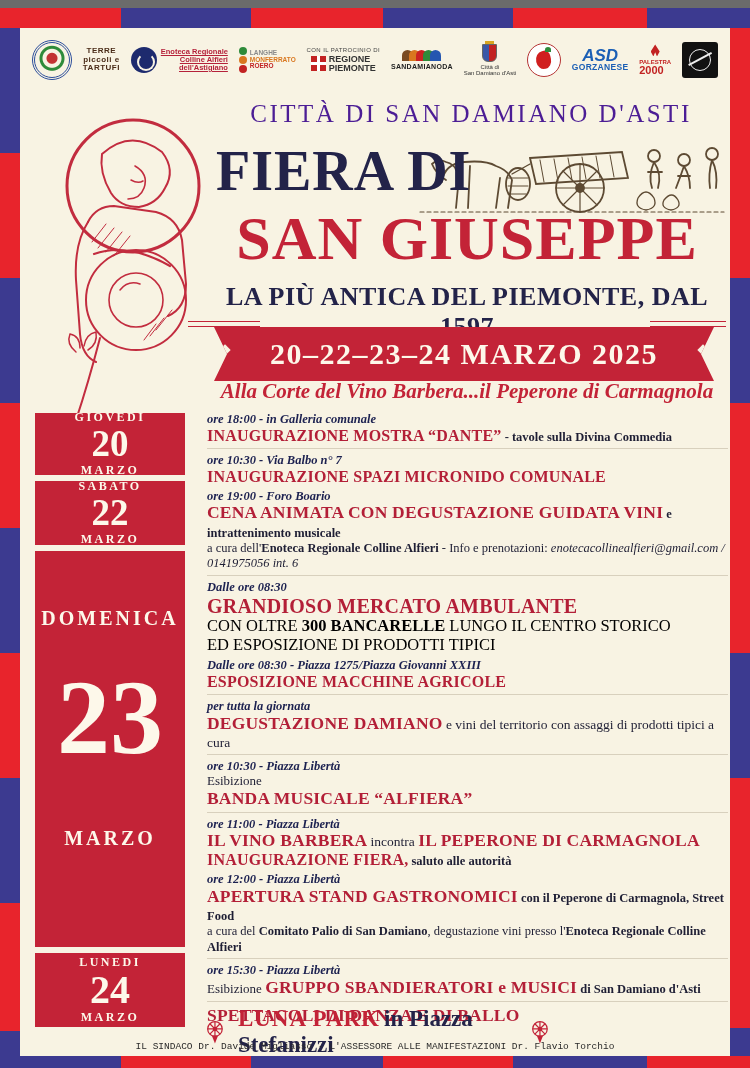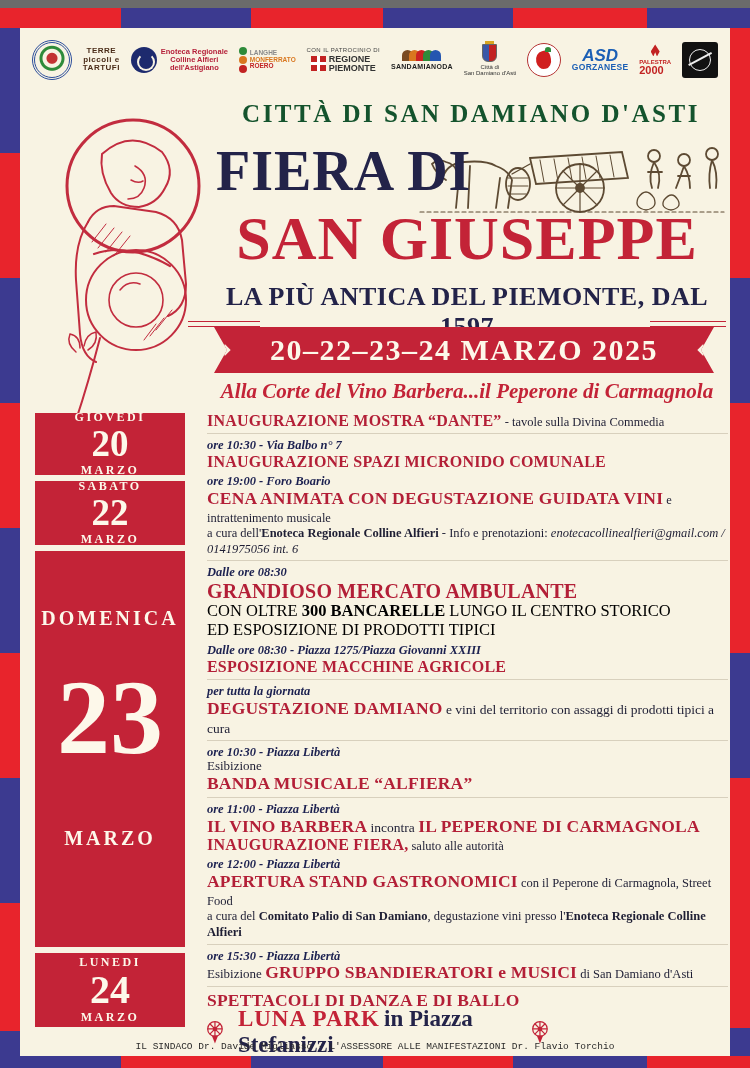--- a/index.html
+++ b/index.html
@@ -17,21 +17,21 @@
   
   .logos{position:absolute;top:26px;left:32px;width:686px;height:52px;display:flex;
          align-items:center;justify-content:space-between;font-family:"Liberation Sans",sans-serif;}
   .lgi{display:flex;flex-direction:column;align-items:center;justify-content:center;line-height:1.05;text-align:center;}
   .crest1{width:34px;height:34px;border-radius:50%;border:3px double #2b4d9b;
           background:radial-gradient(circle at 50% 45%,#c23333 0 5px,#f8f3e3 6px 9px,#2e8b3a 10px 12px,#f8f3e3 13px);}
   .terre span{display:block;font-weight:700;color:#4a2c18;font-size:8px;letter-spacing:.5px;}
   .eno{flex-direction:row;gap:4px;}
   .eno-c{width:26px;height:26px;border-radius:50%;background:#1d2a6e;position:relative;}
   .eno-c::after{content:"";position:absolute;left:6px;top:6px;width:14px;height:14px;border-radius:50%;border:2px solid #f8f3e3;border-top-color:transparent;}
-  .eno-t span{display:block;font-size:7.5px;color:#b5213a;font-weight:700;text-align:center;}
+  .eno-t span{display:block;font-size:7.5px;color:#b5213a;font-weight:700;text-align:right;text-decoration:underline;}
   .langhe{flex-direction:row;gap:3px;}
   .grape{display:flex;flex-direction:column;gap:1px;}
   .grape i{width:8px;height:8px;border-radius:50%;display:block;}
   .langhe .lt span{display:block;font-size:6.5px;font-weight:700;text-align:left;}
   .lt .l1{color:#8a8a8a;} .lt .l2{color:#d9771f;} .lt .l3{color:#c22222;}
   .patro .cap{font-size:6px;color:#444;letter-spacing:.4px;margin-bottom:1px;}
   .patro .row{display:flex;align-items:center;gap:3px;}
   .piem{width:15px;height:15px;background:#c22222;position:relative;}
   .piem::after{content:"";position:absolute;left:6px;top:0;width:3px;height:15px;background:#fff;box-shadow:0 6px 0 -1.5px #fff;}
   .piem::before{content:"";position:absolute;left:0;top:6px;width:15px;height:3px;background:#fff;}
@@ -50,32 +50,32 @@
   .asd .a2{font-size:8.5px;font-weight:700;color:#1b5fb5;letter-spacing:.3px;}
   .pal{flex-direction:column;gap:3px;align-items:center;}
   .pal .fig{width:9px;height:12px;background:#c22222;clip-path:polygon(50% 0,100% 60%,70% 100%,50% 65%,30% 100%,0 60%);}
   .pal .p1{font-size:6px;font-weight:700;color:#c22222;display:block;text-align:left;}
   .pal .p2{font-size:11px;font-weight:700;color:#c22222;display:block;text-align:left;line-height:.9;}
   .blk{width:36px;height:36px;background:#111;position:relative;border-radius:3px;}
   .blk::after{content:"";position:absolute;left:7px;top:7px;width:20px;height:20px;border:1.5px solid #eee;border-radius:50%;}
   .blk::before{content:"";position:absolute;left:5px;top:16px;width:26px;height:1.5px;background:#eee;transform:rotate(-28deg);z-index:1;}
   
   .city{position:absolute;top:92px;left:215px;width:512px;text-align:center;font-size:25px;
-        font-weight:700;color:#14532d;letter-spacing:2.5px;}
+        font-weight:400;color:#4c1d95;letter-spacing:2.5px;}
   .saint{position:absolute;left:36px;top:86px;}
   .cart{position:absolute;left:412px;top:112px;}
   .fiera{position:absolute;top:133px;left:216px;font-size:56px;font-weight:700;color:#232349;letter-spacing:1px;line-height:1.1;}
   .sang{position:absolute;top:199px;left:205px;width:524px;text-align:center;font-size:62px;
         font-weight:700;color:#c32337;letter-spacing:1px;line-height:1;}
   .subt{position:absolute;top:274px;left:205px;width:524px;text-align:center;font-size:26px;
         font-weight:700;color:#232349;letter-spacing:.5px;}
   .rl{position:absolute;height:4px;border-top:1.5px solid #c32337;border-bottom:1.5px solid #c32337;}
   .rl.lft{left:188px;top:313px;width:72px;}
   .rl.rgt{left:650px;top:313px;width:76px;}
-  .ribbon{position:absolute;left:214px;top:319px;width:500px;height:46px;background:#c32337;
+  .ribbon{position:absolute;left:214px;top:319px;width:500px;height:54px;background:#c32337;
           display:flex;align-items:center;justify-content:center;
           clip-path:polygon(0 0,100% 0,calc(100% - 13px) 50%,100% 100%,0 100%,13px 50%);}
   .ribbon .txt{color:#fdf8ea;font-size:30px;font-weight:700;letter-spacing:1.5px;white-space:nowrap;}
   .diam{position:absolute;top:19px;width:8px;height:8px;background:#f8f3e3;transform:rotate(45deg);}
   .diam.l{left:7px;} .diam.r{right:7px;}
   .tagl{position:absolute;top:371px;left:205px;width:524px;text-align:center;font-size:21px;
         font-style:italic;font-weight:700;color:#c32337;}
   
   .day{position:absolute;left:35px;width:150px;background:#c32337;color:#fdf8ea;text-align:center;
        font-weight:700;display:flex;flex-direction:column;align-items:center;justify-content:center;}
@@ -87,21 +87,21 @@
   #day23 .nm{font-size:20px;letter-spacing:3px;margin-bottom:42px;}
   #day23 .no{font-size:106px;line-height:.85;margin-bottom:64px;}
   #day23 .mo{font-size:20px;letter-spacing:3px;}
   
   .events{position:absolute;left:207px;top:404px;width:521px;}
   .ev{margin-bottom:3px;}
   .t{font-style:italic;font-weight:700;font-size:12.5px;color:#1c2150;line-height:1.18;}
   .ttl{color:#b31f37;font-weight:700;font-size:16px;line-height:1.12;letter-spacing:.2px;}
   .ttl.lg{font-size:20px;} .ttl.md{font-size:17.5px;}
   .dk{color:#1e1e34;} .b{font-weight:700;} .it{font-style:italic;}
-  .sm{font-size:12.5px;font-weight:400;letter-spacing:0;}
+  .sm{font-size:12.5px;font-weight:700;letter-spacing:0;}
   .sub{font-size:15px;color:#000000;line-height:1.15;font-weight:400;}
   .det{font-size:12.5px;color:#1e1e34;line-height:1.25;}
   .pre{font-size:13px;color:#1e1e34;line-height:1.15;}
   .hr{border:0;border-top:1px solid #d8d0bd;margin:3px 0 4px;}
   
   .luna{position:absolute;top:998px;left:205px;width:345px;display:flex;align-items:center;
         justify-content:center;gap:13px;}
   .luna .lp1{color:#c32337;font-size:23px;font-weight:700;letter-spacing:1px;}
   .luna .lp2{color:#232349;font-size:23px;font-weight:700;}
   .footer{position:absolute;top:1033px;left:20px;width:710px;text-align:center;
@@ -267,20 +267,21 @@
   </div>
   <div class="day" id="day24">
     <span class="nm">LUNEDI</span>
     <span class="no">24</span>
     <span class="mo">MARZO</span>
   </div>
 
   <div class="events">
 
     <div class="ev">
+      <div class="t">ore 18:00 - in Galleria comunale</div>
       <div><span class="ttl">INAUGURAZIONE MOSTRA “DANTE”</span><span class="dk sm"> - tavole sulla Divina Commedia</span></div>
     </div>
     <hr class="hr">
 
     <div class="ev">
       <div class="t">ore 10:30 - Via Balbo n° 7</div>
       <div><span class="ttl">INAUGURAZIONE SPAZI MICRONIDO COMUNALE</span></div>
     </div>
     <div class="ev">
       <div class="t">ore 19:00 - Foro Boario</div>

